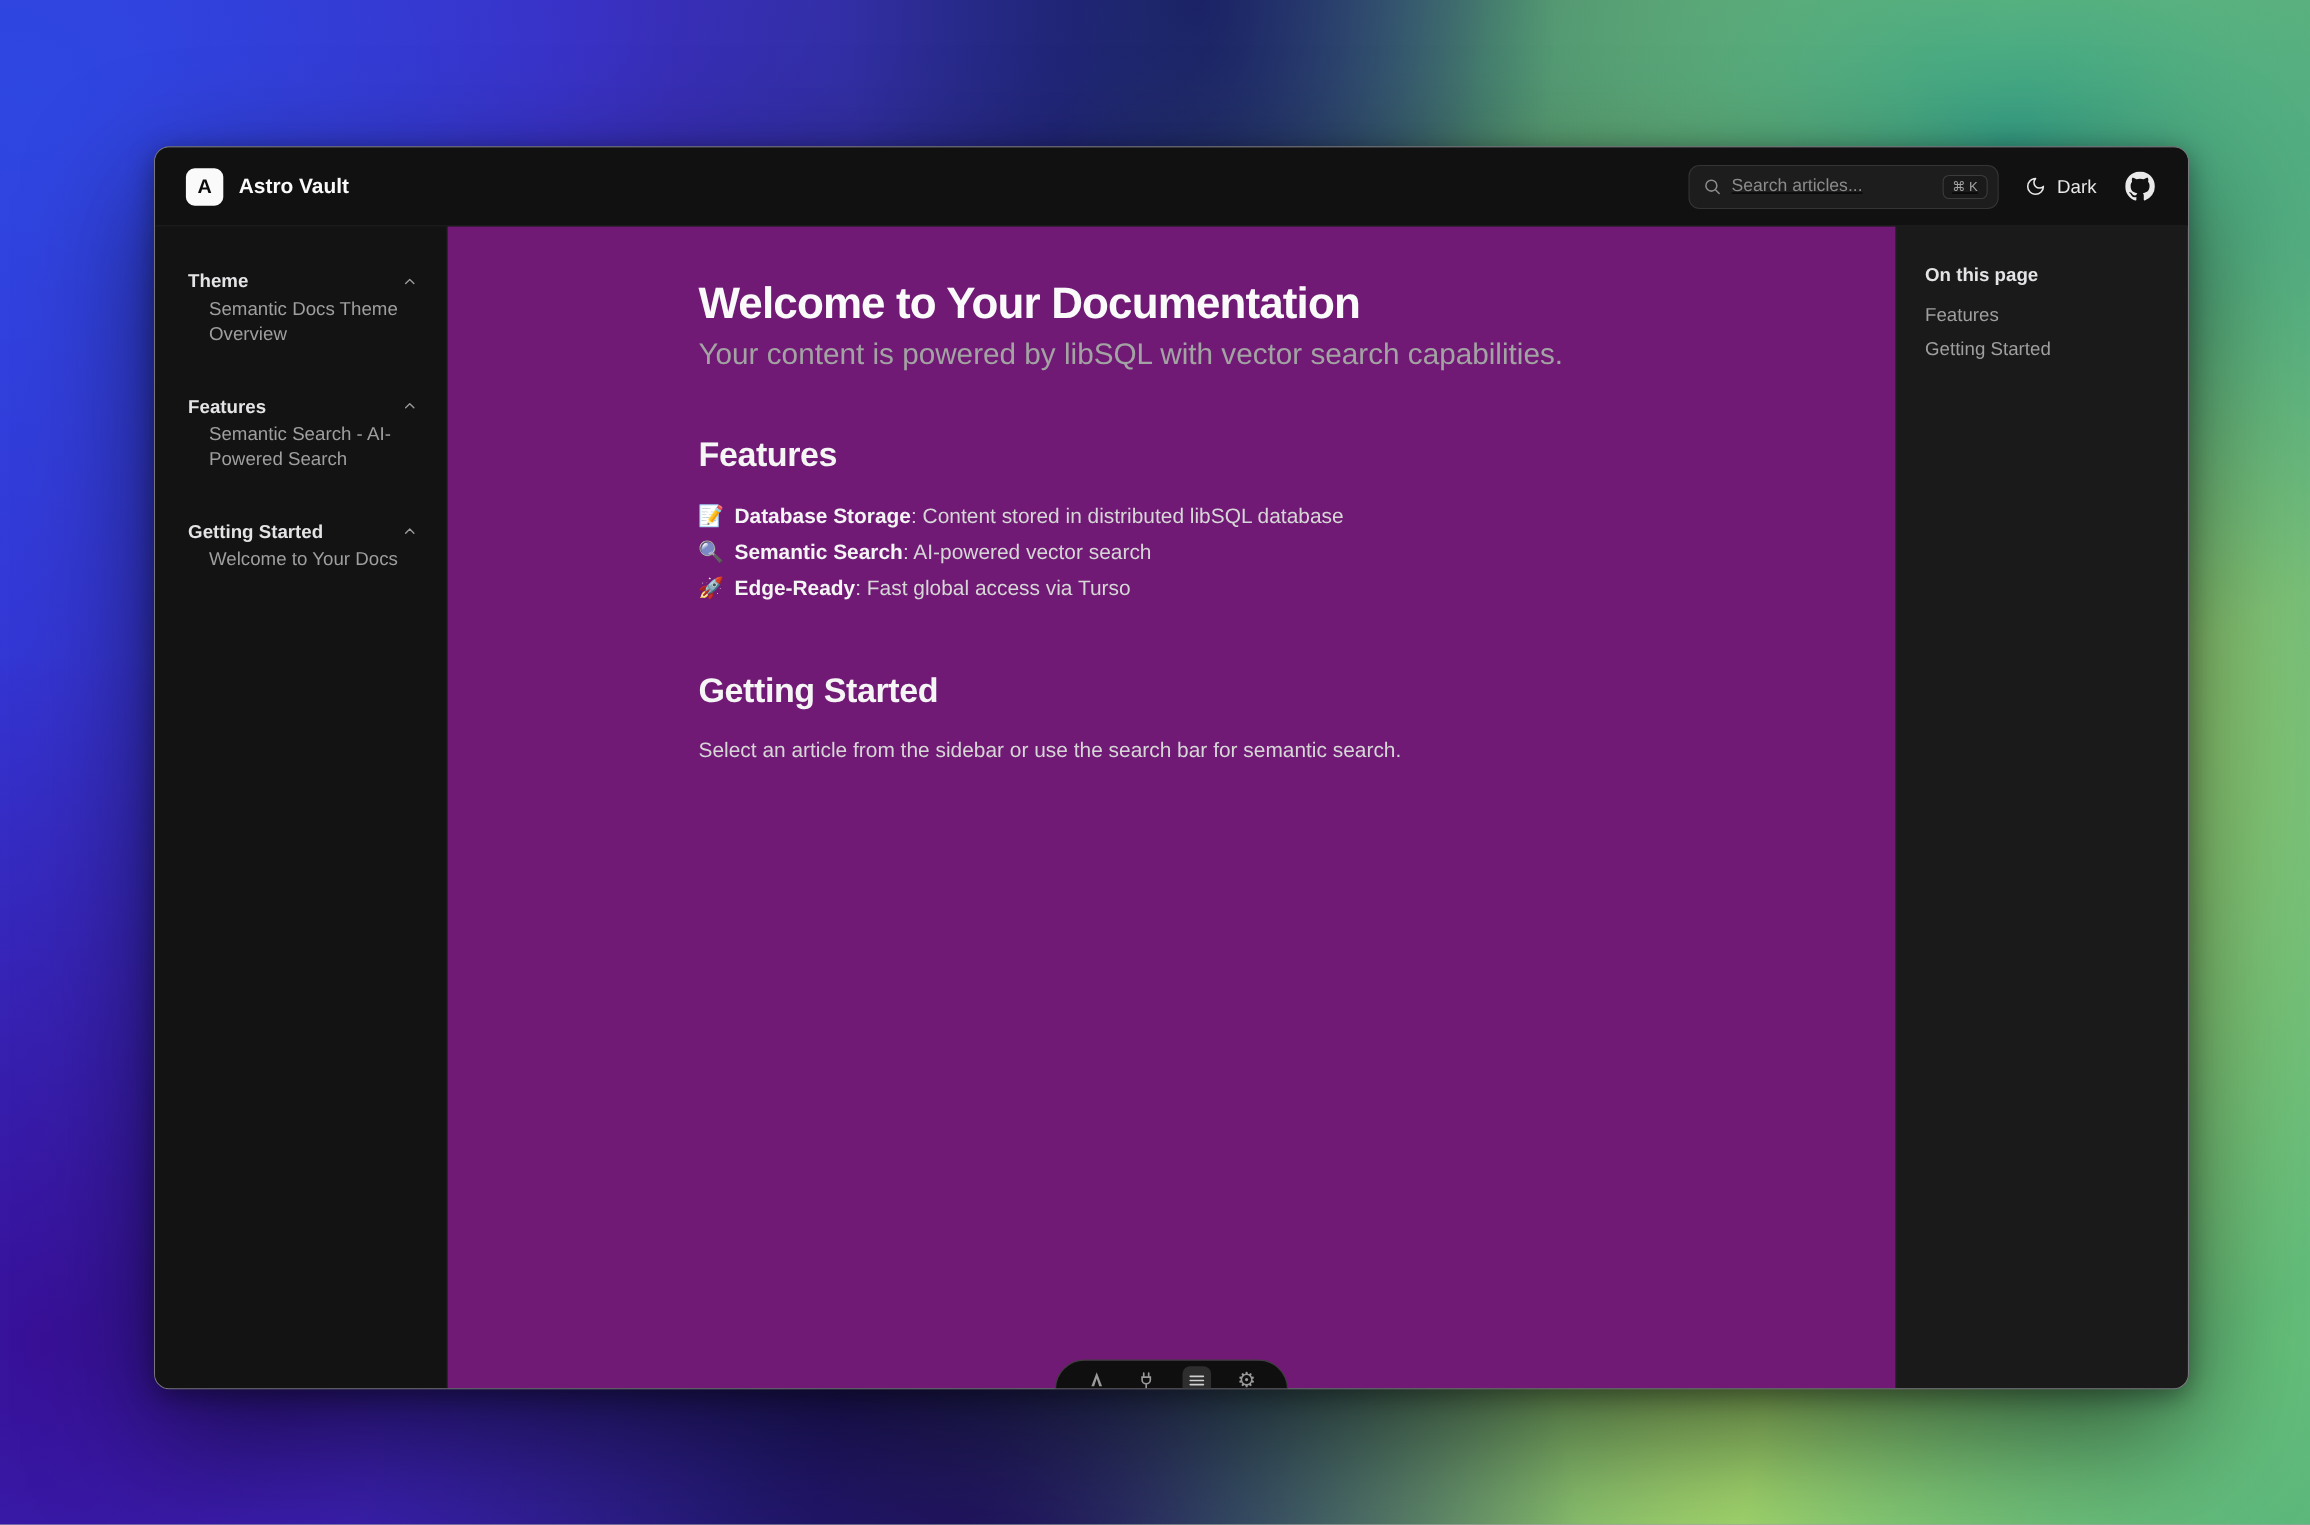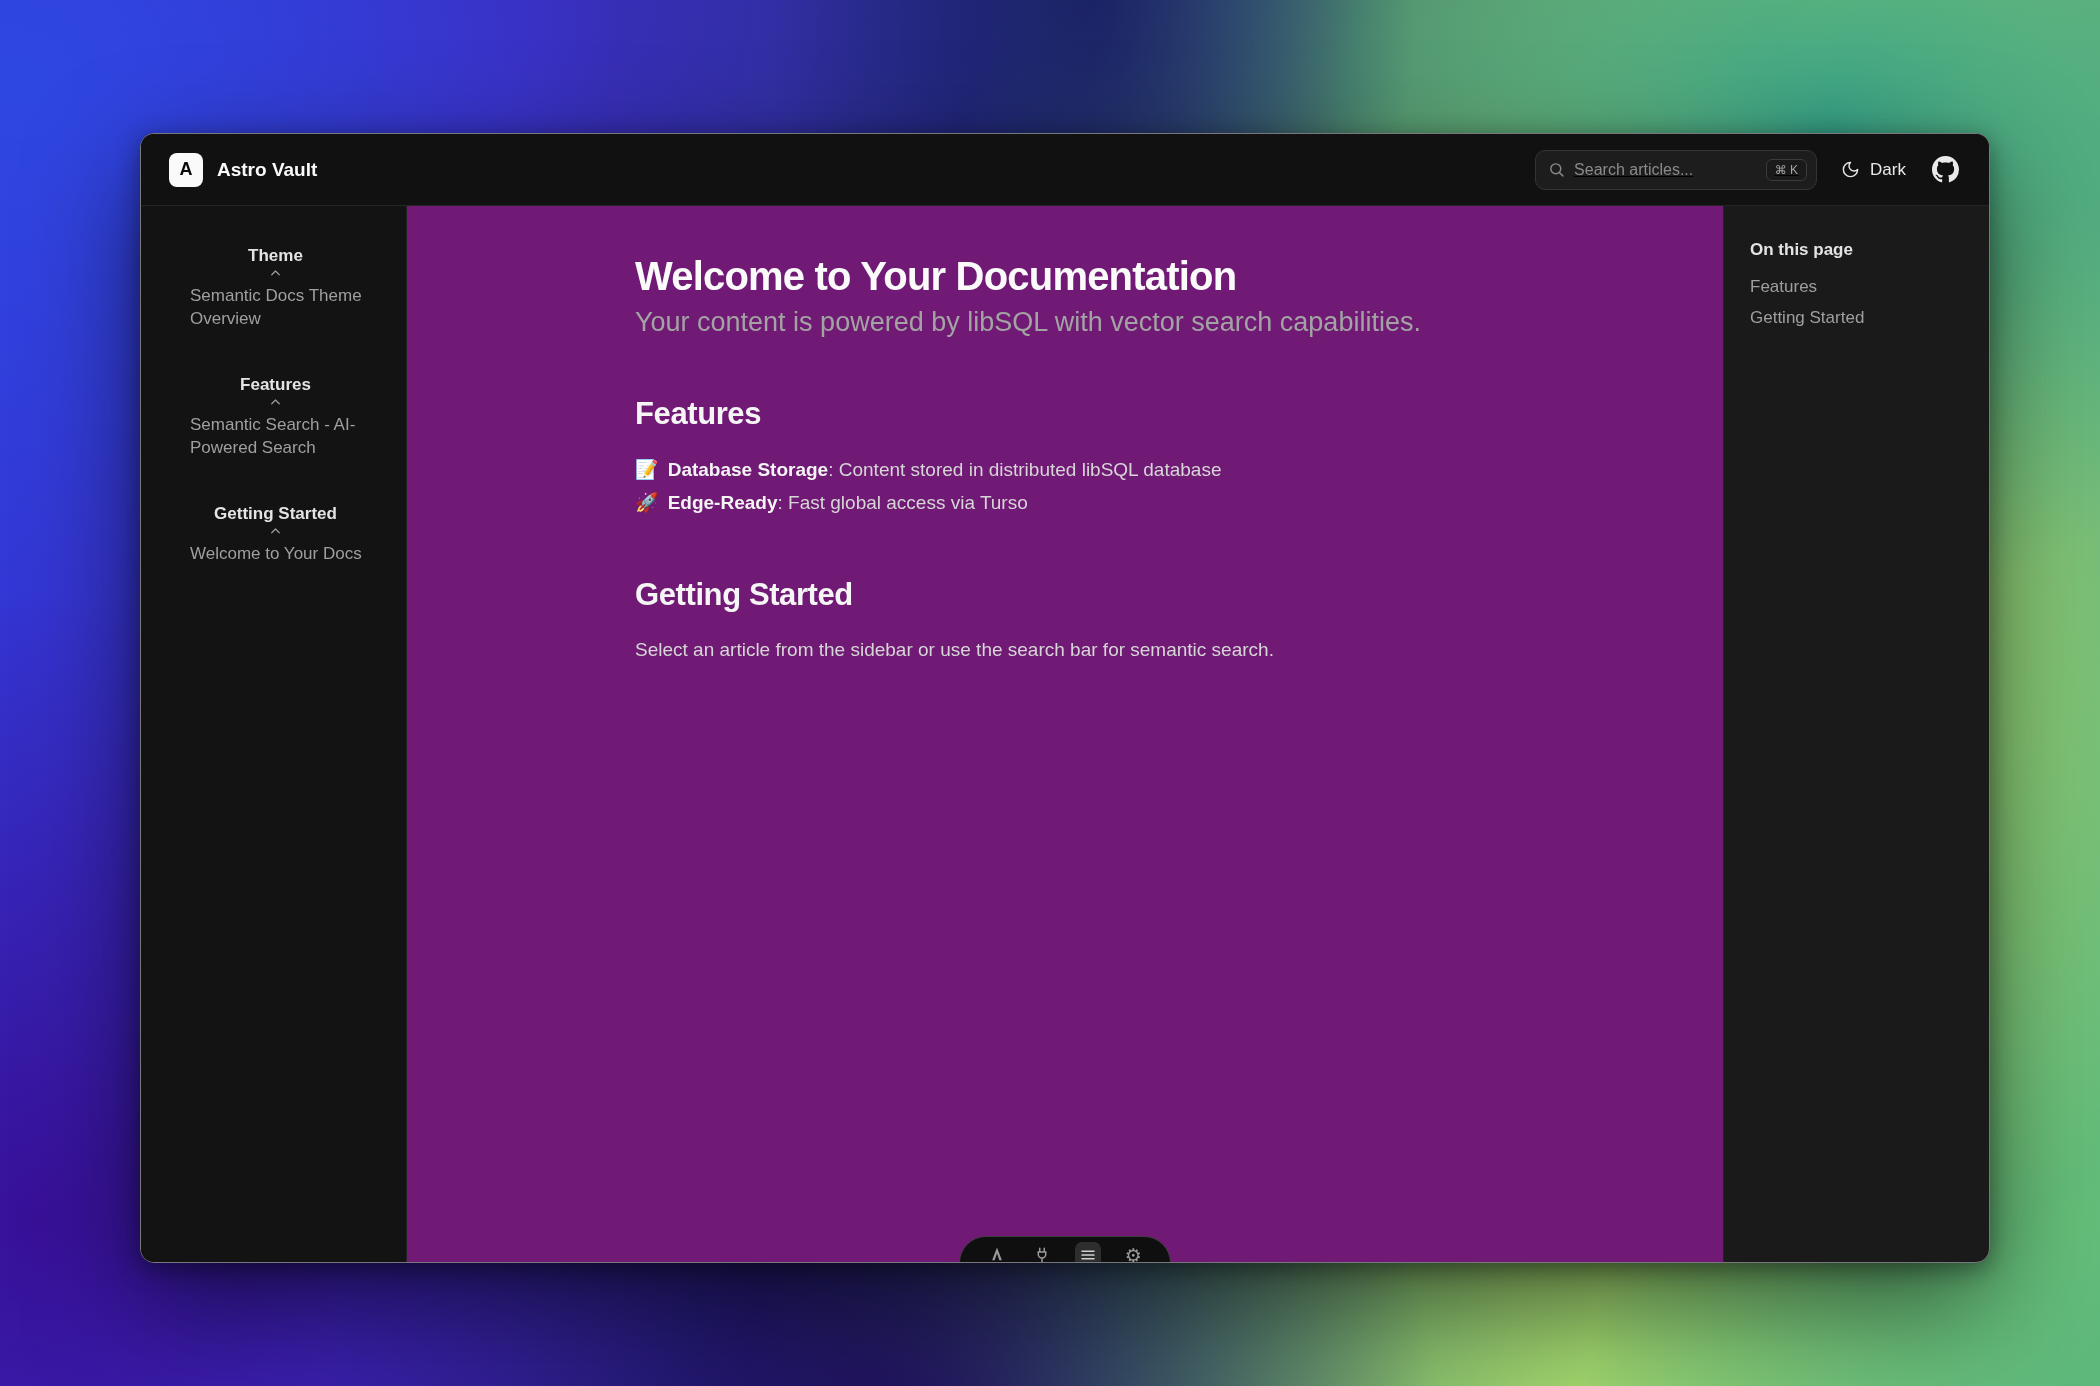--- a/index.html
+++ b/index.html
@@ -61,21 +61,21 @@
   .gh-btn { margin-left:26px; display:flex; align-items:center; cursor:pointer; background:none; border:none; }
 
   
   .body-row { flex:1; display:flex; min-height:0; position:relative; }
 
   .sidebar {
     flex:0 0 266px; background:#131313; border-right:1px solid #242424;
     padding:40px 26px 0 30px;
   }
   .side-section { margin-bottom:44px; }
-  .side-head { display:flex; align-items:center; justify-content:space-between; cursor:pointer;flex-direction:column; }
+  .side-head { display:flex; align-items:center; justify-content:space-between; cursor:pointer; }
   .side-label { color:#e4e4e7; font-size:17px; font-weight:600; }
   .side-link {
     display:block; margin-top:4px; padding-left:19px; color:#9f9f9f;
     font-size:17px; line-height:1.35; text-decoration:none; cursor:pointer;
   }
 
   .main { flex:1; background:#701a75; position:relative; min-width:0; }
   .article { max-width:860px; margin:0 auto; padding-top:48px; }
   .article h1 { color:#fafafa; font-size:40px; font-weight:700; letter-spacing:-0.8px; }
   .subtitle { margin-top:8px; color:#a3a3a3; font-size:27px; }
@@ -195,20 +195,23 @@
         <article class="article">
           <h1>Welcome to Your Documentation</h1>
           <p class="subtitle">Your content is powered by libSQL with vector search capabilities.</p>
 
           <h2 class="h2-features">Features</h2>
           <ul class="feature-list">
             <li>
               <span class="emoji">📝</span><strong>Database Storage</strong><span>: Content stored in distributed libSQL database</span>
             </li>
             <li>
+              <span class="emoji">🔍</span><strong>Semantic Search</strong><span>: AI-powered vector search</span>
+            </li>
+            <li>
               <span class="emoji">🚀</span><strong>Edge-Ready</strong><span>: Fast global access via Turso</span>
             </li>
           </ul>
 
           <h2 class="h2-getting">Getting Started</h2>
           <p class="gs-text">Select an article from the sidebar or use the search bar for semantic search.</p>
         </article>
       </main>
 
       <aside class="toc">

